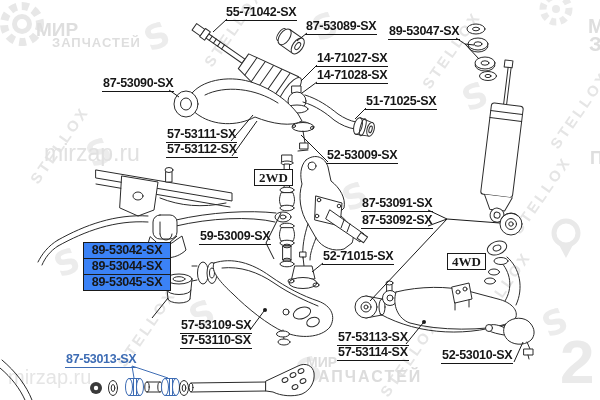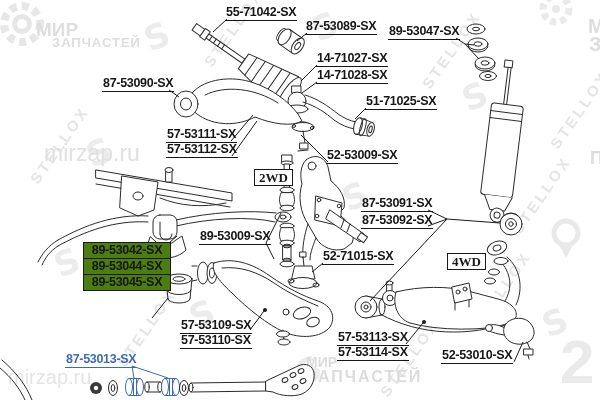--- a/index.html
+++ b/index.html
@@ -4,21 +4,21 @@
 <style>
   html,body{margin:0;padding:0;background:#fff;}
   #stage{position:relative;width:600px;height:400px;background:#ffffff;overflow:hidden;
          font-family:"Liberation Sans",sans-serif;}
   svg{position:absolute;left:0;top:0;}
   .lbl{position:absolute;font:bold 12.5px "Liberation Sans",sans-serif;letter-spacing:-0.3px;
        color:#161616;border-bottom:1.3px solid #161616;padding:0 1px 1px 1px;white-space:nowrap;line-height:13px;}
   .lbl.blue{color:#3d6cb4;border-bottom-color:#3d6cb4;}
   .badge{position:absolute;border:1.6px solid #1a1a1a;font:bold 13px "Liberation Serif",serif;
          color:#1a1a1a;padding:1px 4px 0 4px;background:#fff;line-height:14px;margin-left:21px;}
-  .boxtbl{position:absolute;left:83px;top:242px;width:86px;border:1px solid #1a1a1a;background:#4d7c0f;}
+  .boxtbl{position:absolute;left:83px;top:242px;width:86px;border:1px solid #1a1a1a;background:#3b82f6;}
   .boxtbl .row{height:15px;border-bottom:1px solid #1a1a1a;font:bold 12.5px "Liberation Sans",sans-serif;
                letter-spacing:-0.3px;color:#161616;text-align:center;line-height:15px;}
   .boxtbl .row:last-child{border-bottom:none;}
   .wmtext{font-family:"Liberation Sans",sans-serif;}
 </style>
 </head>
 <body>
 
 <div id="stage">
 
@@ -381,21 +381,21 @@
   <div class="lbl" style="left:388px;top:25px">89-53047-SX</div>
   <div class="lbl" style="left:102px;top:77px">87-53090-SX</div>
   <div class="lbl" style="left:316px;top:52px">14-71027-SX</div>
   <div class="lbl" style="left:316px;top:69px">14-71028-SX</div>
   <div class="lbl" style="left:365px;top:95px">51-71025-SX</div>
   <div class="lbl" style="left:166px;top:128px">57-53111-SX</div>
   <div class="lbl" style="left:166px;top:143px">57-53112-SX</div>
   <div class="lbl" style="left:326px;top:149px">52-53009-SX</div>
   <div class="lbl" style="left:361px;top:197px">87-53091-SX</div>
   <div class="lbl" style="left:361px;top:214px">87-53092-SX</div>
-  <div class="lbl" style="left:199px;top:230px">89-53009-SX</div>
+  <div class="lbl" style="left:199px;top:230px">59-53009-SX</div>
   <div class="lbl" style="left:322px;top:250px">52-71015-SX</div>
   <div class="lbl" style="left:180px;top:319px">57-53109-SX</div>
   <div class="lbl" style="left:180px;top:334px">57-53110-SX</div>
   <div class="lbl blue" style="left:65px;top:353px">87-53013-SX</div>
   <div class="lbl" style="left:337px;top:331px">57-53113-SX</div>
   <div class="lbl" style="left:337px;top:346px">57-53114-SX</div>
   <div class="lbl" style="left:441px;top:349px">52-53010-SX</div>
 
   <div class="boxtbl">
     <div class="row">89-53042-SX</div>

